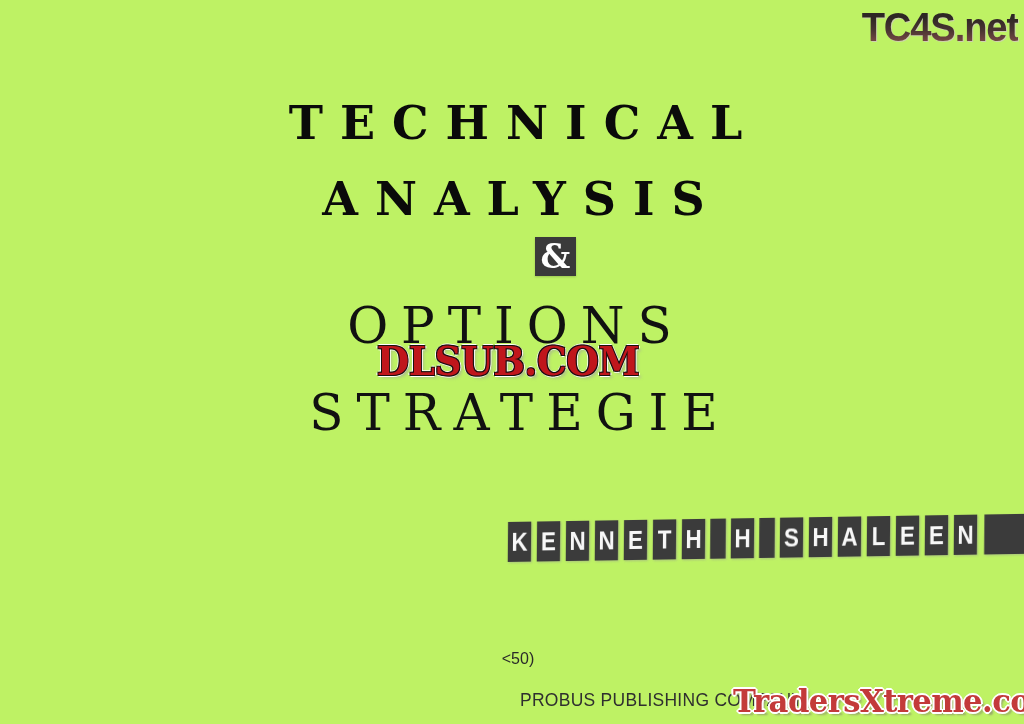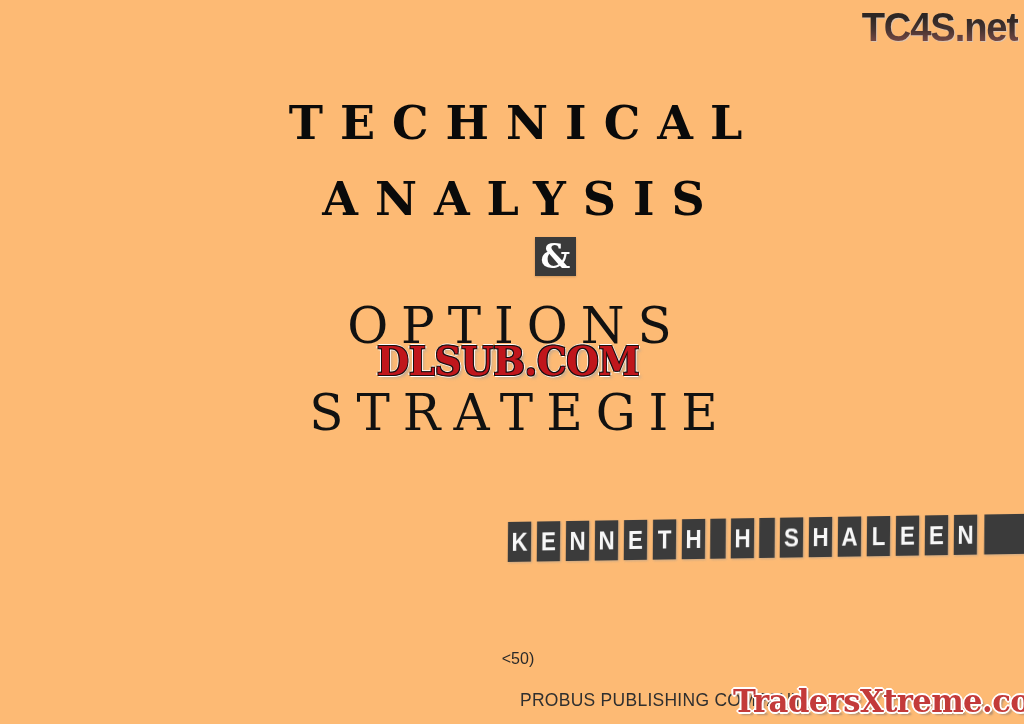--- a/index.html
+++ b/index.html
@@ -5,21 +5,21 @@
 <style>
   html, body {
     margin: 0;
     padding: 0;
     background: #ffffff;
   }
   #page {
     position: relative;
     width: 1024px;
     height: 724px;
-    background: #fdba74;
+    background: #bef264;
     overflow: hidden;
     font-family: "Liberation Sans", sans-serif;
   }
 
   
   #tc4s-logo {
     position: absolute;
     left: 836px;
     top: 2px;
     width: 182px;

